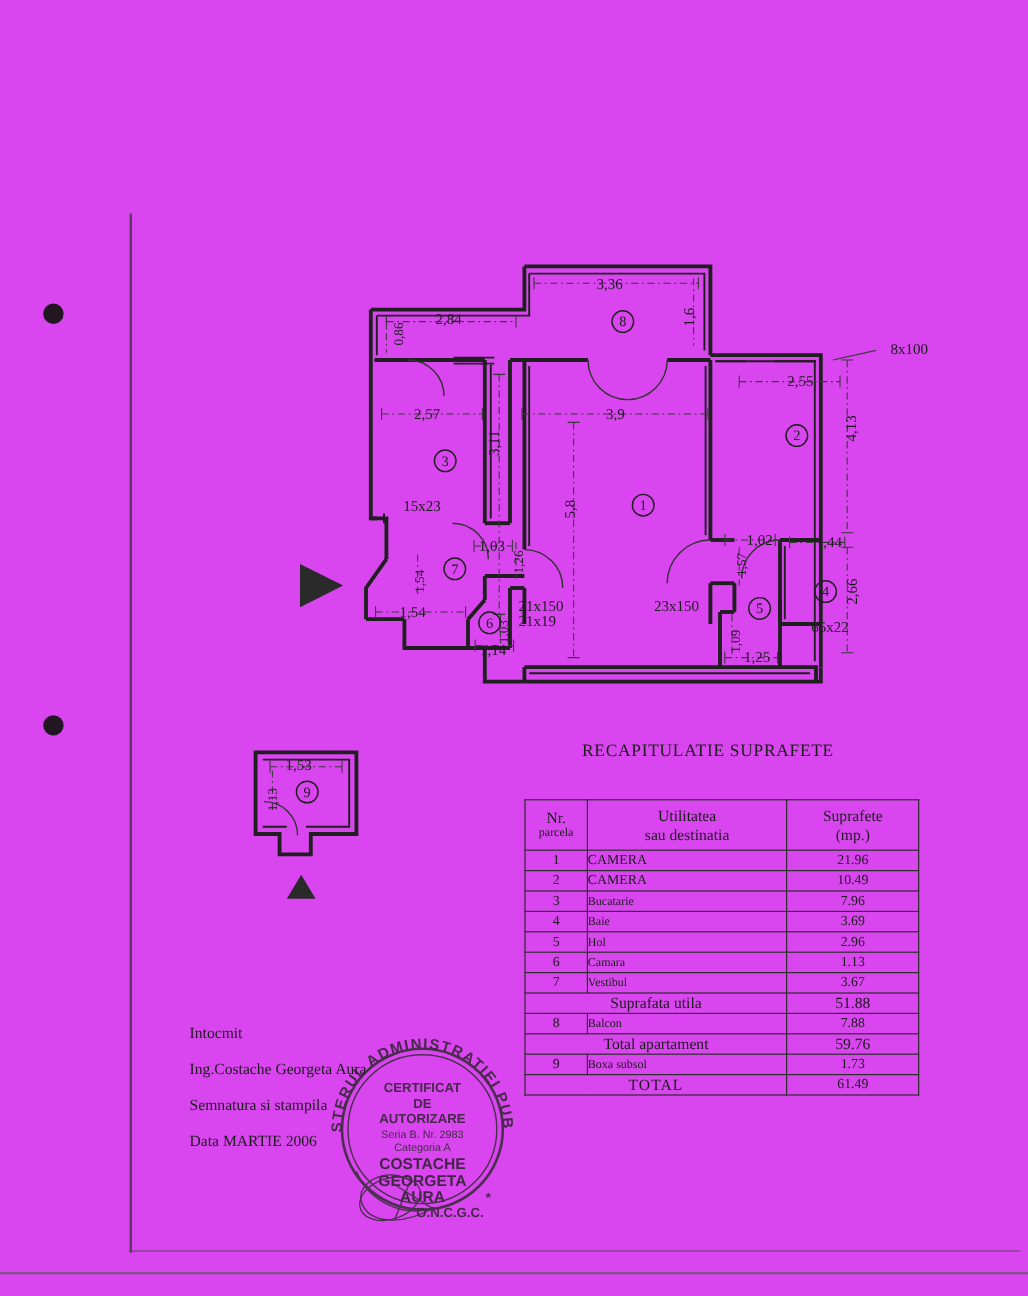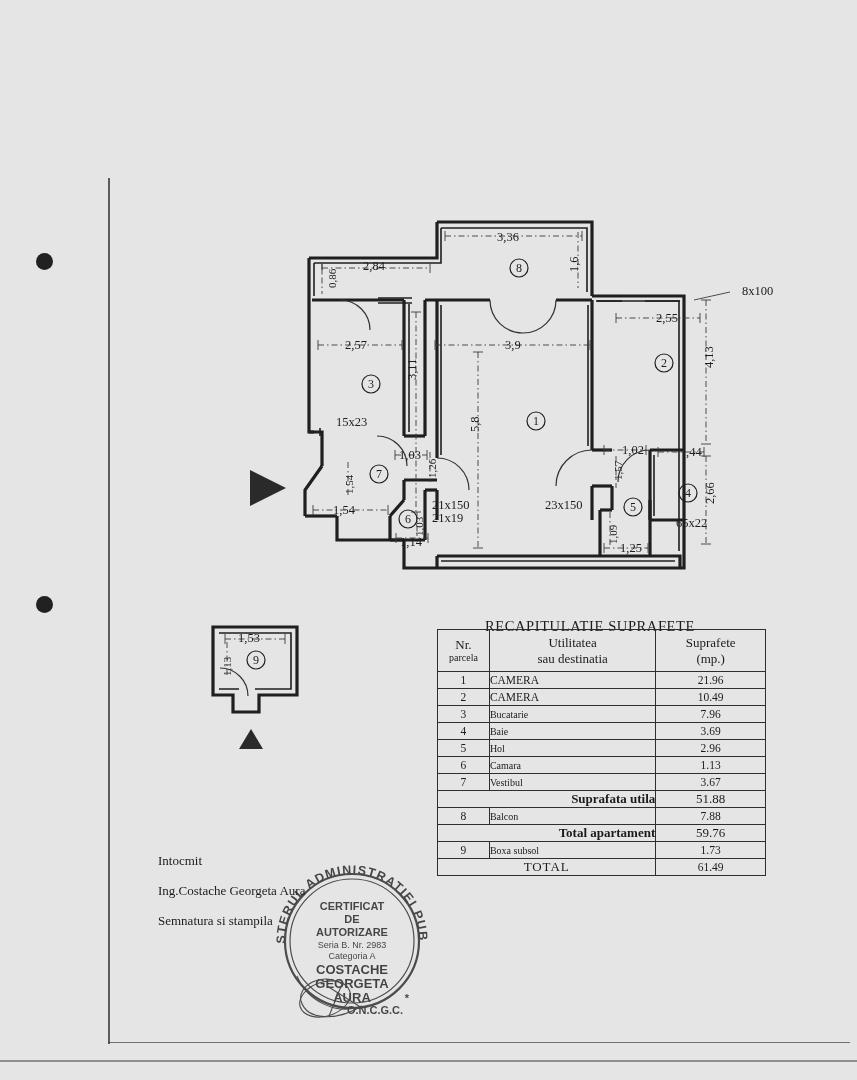--- a/index.html
+++ b/index.html
@@ -9,21 +9,21 @@
   }
   body {
     width: 857px; height: 1080px;
     position: relative;
     font-family: "Liberation Serif", serif;
     color: #1a1a1a;
     overflow: hidden;
   }
   #page {
     position: absolute; inset: 0;
-    background: #e5e5e5;
+    background: #d946ef;
   }
   
   .punch {
     position: absolute;
     width: 17px; height: 17px;
     border-radius: 50%;
     background: #121212;
     opacity: .93;
   }
   .frame-v {
@@ -64,21 +64,21 @@
     font-size: 14.5px;
     letter-spacing: .6px;
     font-family: Liberation Serif, serif;
     color: #1d1d1d;
     white-space: nowrap;
   }
 
   
   .tbl-wrap {
     position: absolute;
-    left: 437px; top: 629px;
+    left: 437px; top: 666px;
     width: 261px;
   }
   table.recap {
     border-collapse: collapse;
     width: 329px;
     font-size: 11.5px;
     color: #1b1b1b;
   }
   table.recap td, table.recap th {
     border: 1px solid #2e2e2e;
@@ -94,21 +94,21 @@
   }
   th.c-nr, td.c-nr { width: 52px; text-align: center; }
   th.c-use, td.c-use { width: 167px; }
   th.c-area, td.c-area { width: 110px; text-align: center; }
   td.c-use { padding-left: 9px; text-align: left; }
   .hdr-sub { font-size: 10px; display: block; }
   .row-sum td {
     text-align: center;
     font-size: 13px;
   }
-  .row-sum td.span2 { text-align: right; font-weight: bold; }
+  .row-sum td.span2 { text-align: center; }
   .row-total td.span2 {
     text-align: center;
     font-size: 13px;
     letter-spacing: .9px;
   }
   td.caps { font-variant: normal; }
   .sm { font-size: 10px; }
 
   
   .sig {
@@ -458,20 +458,21 @@
           <td class="c-area">61.49</td>
         </tr>
       </tbody>
     </table>
   </div>
 
   <div class="sig">
     <div>Intocmit</div>
     <div>Ing.Costache Georgeta Aura</div>
     <div>Semnatura si stampila</div>
+    <div>Data  MARTIE  2006</div>
   </div>
 
   <div class="stamp">
     <svg width="170" height="170" viewBox="0 0 170 170" xmlns="http://www.w3.org/2000/svg">
       <defs>
         <path id="arcTop" d="M 18 85 A 67 67 0 0 1 152 85"></path>
         <path id="arcBot" d="M 22 85 A 63 63 0 0 0 148 85"></path>
         <style>
           .sring { fill:none; stroke:#2b2b2b; stroke-width:2.2; }
           .sring2 { fill:none; stroke:#2b2b2b; stroke-width:1.2; }

